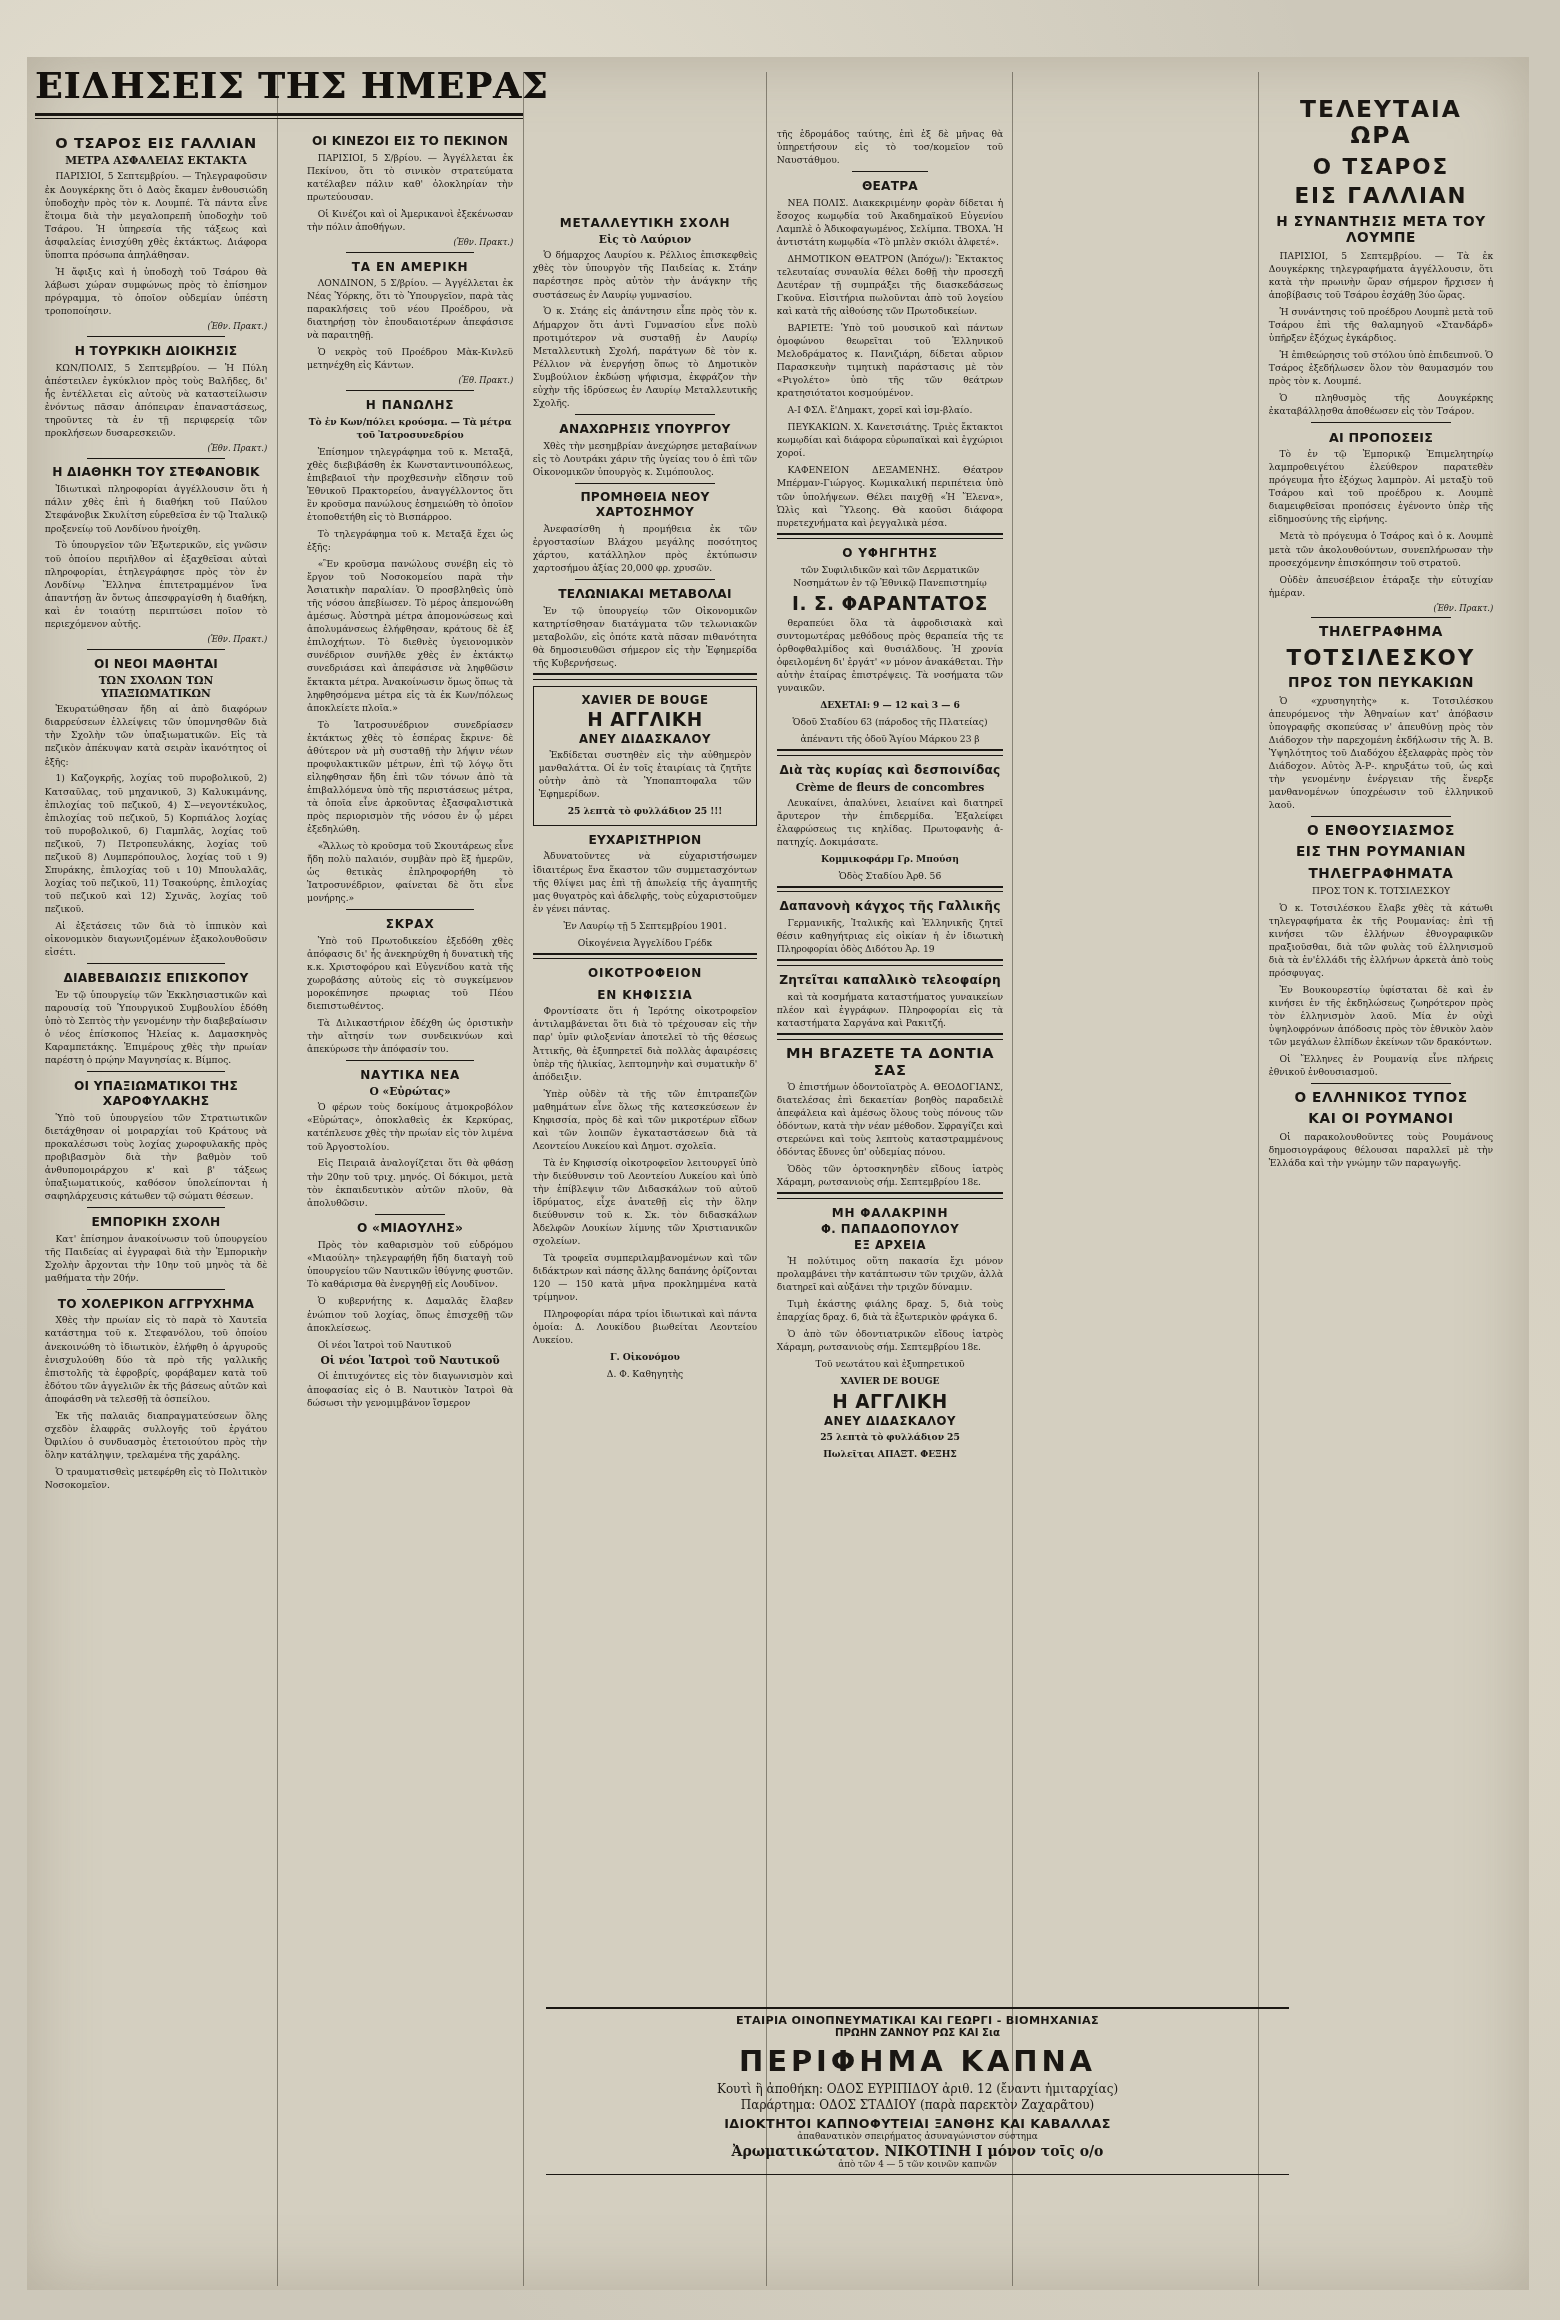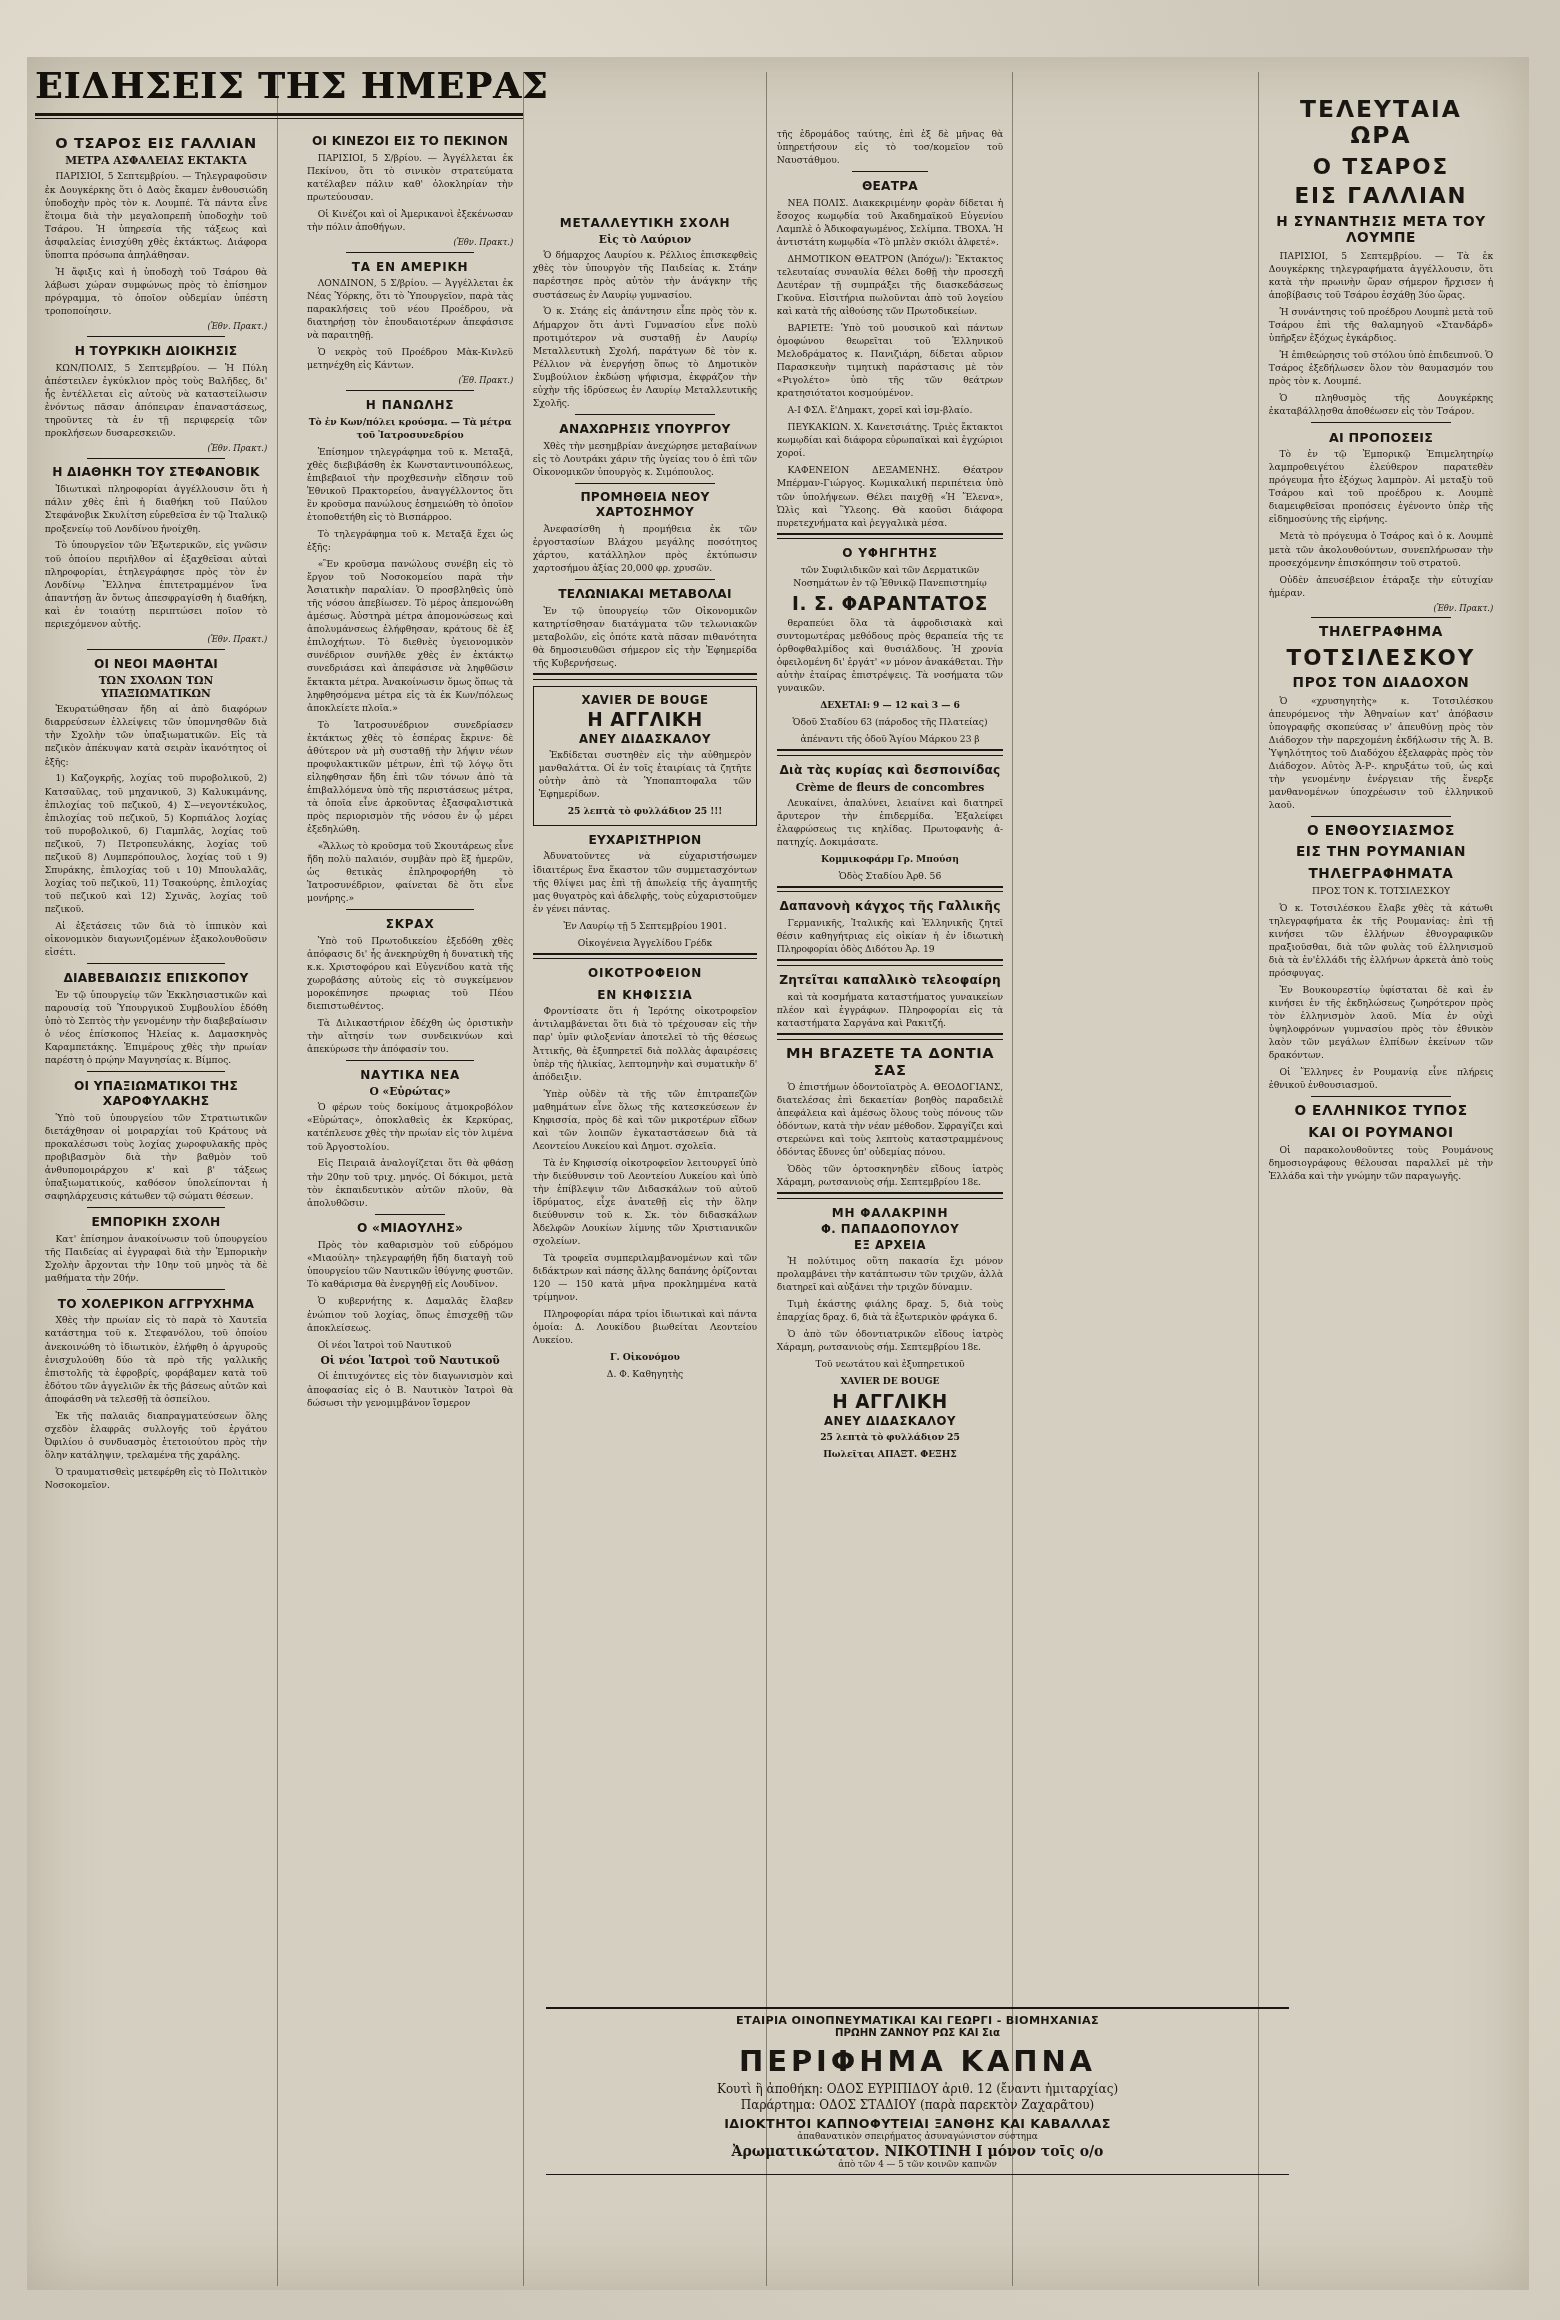--- a/index.html
+++ b/index.html
@@ -453,30 +453,30 @@
 
       <h2 class="head">ΑΙ ΠΡΟΠΟΣΕΙΣ</h2>
       <p class="body">Τὸ ἐν τῷ Ἐμπορικῷ Ἐπιμελητηρίῳ λαμπροθειγέτου ἐλεύθερον παρατεθὲν πρόγευμα ἦτο ἐξόχως λαμπρὸν. Αἱ μεταξὺ τοῦ Τσάρου καὶ τοῦ προέδρου κ. Λουμπὲ διαμειφθεῖσαι προπόσεις ἐγένοντο ὑπὲρ τῆς εἰδημοσύνης τῆς εἰρήνης.</p>
       <p class="body">Μετὰ τὸ πρόγευμα ὁ Τσάρος καὶ ὁ κ. Λουμπὲ μετὰ τῶν ἀκολουθούντων, συνεπλήρωσαν τὴν προσεχόμενην ἐπισκόπησιν τοῦ στρατοῦ.</p>
       <p class="body">Οὐδὲν ἀπευσέβειον ἐτάραξε τὴν εὐτυχίαν ἡμέραν.</p>
       <p class="sig">(Ἐθν. Πρακτ.)</p>
       <hr class="divider">
 
       <div class="med">ΤΗΛΕΓΡΑΦΗΜΑ</div>
       <div class="bigbar two">ΤΟΤΣΙΛΕΣΚΟΥ</div>
-      <div class="med">ΠΡΟΣ ΤΟΝ ΔΙΑΔΟΧΟΝ</div>
+      <div class="med">ΠΡΟΣ ΤΟΝ ΠΕΥΚΑΚΙΩΝ</div>
       <p class="body">Ὁ «χρυσηγητὴς» κ. Τοτσιλέσκου ἀπευρόμενος τὴν Ἀθηναίων κατ' ἀπόβασιν ὑπογραφῆς σκοπεύσας ν' ἀπευθύνῃ πρὸς τὸν Διάδοχον τὴν παρεχομένη ἐκδήλωσιν τῆς Ἀ. Β. Ὑψηλότητος τοῦ Διαδόχου ἐξελαφρὰς πρὸς τὸν Διάδοχον. Αὐτὸς Ἀ-Ρ-. κηρυξάτω τοῦ, ὡς καὶ τὴν γενομένην ἐνέργειαν τῆς ἕνερξε μανθανομένων ὑποχρέωσιν τοῦ ἑλληνικοῦ λαοῦ.</p>
       <hr class="divider">
 
       <div class="med">Ο ΕΝΘΟΥΣΙΑΣΜΟΣ</div>
       <div class="med">ΕΙΣ ΤΗΝ ΡΟΥΜΑΝΙΑΝ</div>
       <div class="med">ΤΗΛΕΓΡΑΦΗΜΑΤΑ</div>
       <p class="body small center">ΠΡΟΣ ΤΟΝ Κ. ΤΟΤΣΙΛΕΣΚΟΥ</p>
       <p class="body">Ὁ κ. Τοτσιλέσκου ἔλαβε χθὲς τὰ κάτωθι τηλεγραφήματα ἐκ τῆς Ρουμανίας: ἐπὶ τῇ κινήσει τῶν ἑλλήνων ἐθνογραφικῶν πραξιοῦσθαι, διὰ τῶν φυλὰς τοῦ ἑλληνισμοῦ διὰ τὰ ἐν'ἑλλάδι τῆς ἐλλήνων ἀρκετὰ ἀπὸ τοὺς πρόσφυγας.</p>
-      <p class="body">Ἐν Βουκουρεστίῳ ὑφίσταται δὲ καὶ ἐν κινήσει ἐν τῆς ἐκδηλώσεως ζωηρότερον πρὸς τὸν ἑλληνισμὸν λαοῦ. Μία ἐν οὐχὶ ὑψηλοφρόνων γυμνασίου πρὸς τὸν ἐθνικὸν λαὸν τῶν μεγάλων ἐλπίδων ἐκείνων τῶν δρακόντων.</p>
+      <p class="body">Ἐν Βουκουρεστίῳ ὑφίσταται δὲ καὶ ἐν κινήσει ἐν τῆς ἐκδηλώσεως ζωηρότερον πρὸς τὸν ἑλληνισμὸν λαοῦ. Μία ἐν οὐχὶ ὑψηλοφρόνων ἀπόδοσις πρὸς τὸν ἐθνικὸν λαὸν τῶν μεγάλων ἐλπίδων ἐκείνων τῶν δρακόντων.</p>
       <p class="body">Οἱ Ἕλληνες ἐν Ρουμανίᾳ εἶνε πλήρεις ἐθνικοῦ ἐνθουσιασμοῦ.</p>
       <hr class="divider">
 
       <div class="med">Ο ΕΛΛΗΝΙΚΟΣ ΤΥΠΟΣ</div>
       <div class="med">ΚΑΙ ΟΙ ΡΟΥΜΑΝΟΙ</div>
       <p class="body">Οἱ παρακολουθοῦντες τοὺς Ρουμάνους δημοσιογράφους θέλουσαι παραλλεῖ μὲ τὴν Ἑλλάδα καὶ τὴν γνώμην τῶν παραγωγῆς.</p>
     </div>
 
   </div>
 

